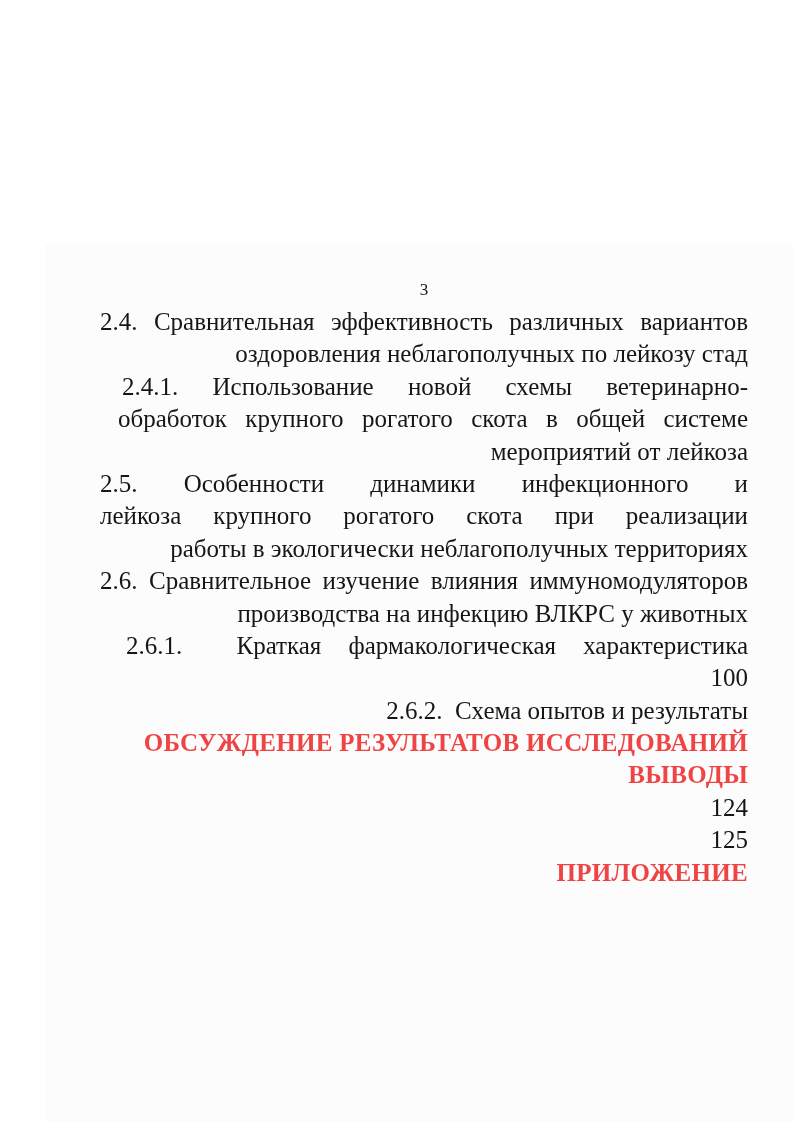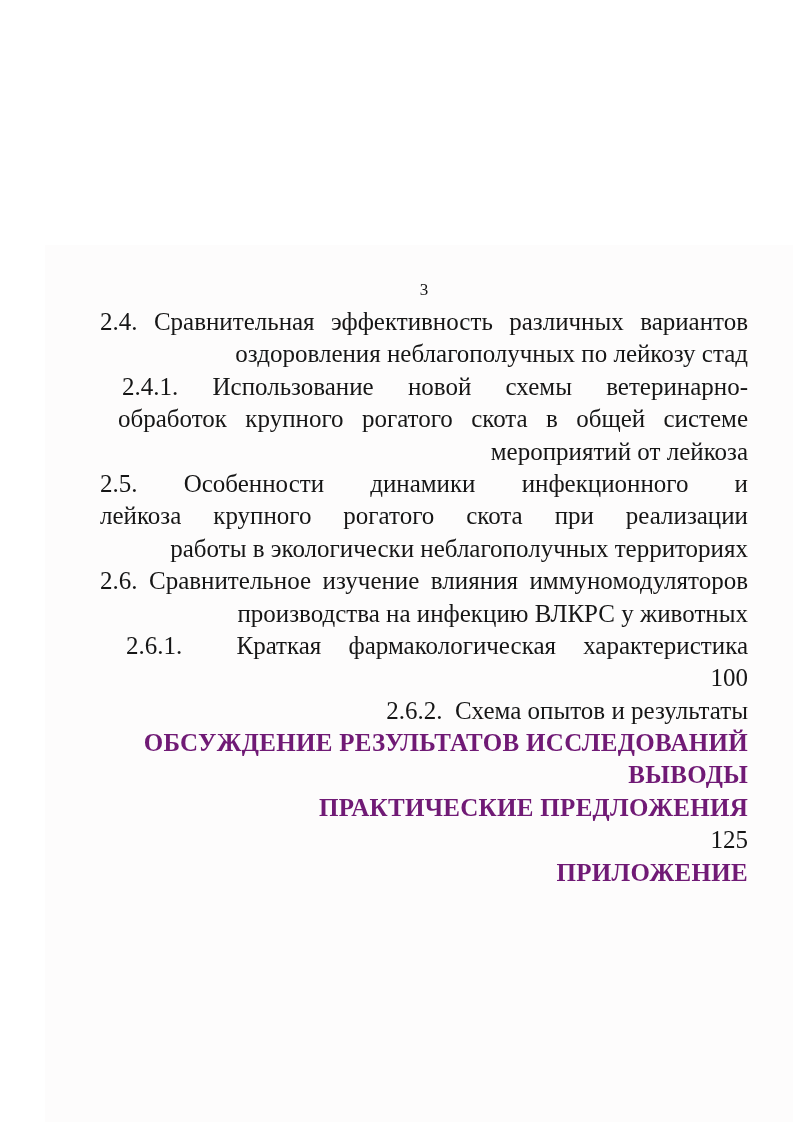--- a/index.html
+++ b/index.html
@@ -78,21 +78,21 @@
   }
   .ind-a { padding-left: 22px; }
   .ind-b { padding-left: 18px; }
   .row.ind-b { padding-left: 0; margin-left: 18px; }
   .ind-c { padding-left: 26px; }
   .row.ind-c { padding-left: 0; margin-left: 36px; }
   .row.dots-only { margin-left: 113px; }
   .b .t {
     font-weight: bold;
     letter-spacing: 0.3px;
-    color: #701a75;
+    color: #ef4444;
   }
 </style>
 </head>
 <body>
 
 <div class="scan-page">
   <div class="scan-shade"></div>
 
   <div class="pagenum">3</div>
 
@@ -153,21 +153,20 @@
       <span class="num">115</span>
     </div>
 
     <div class="line row b">
       <span class="t">ВЫВОДЫ</span>
       <span class="leader gap">................................................................................................................................................................................................................................................</span>
       <span class="num">188</span>
     </div>
 
     <div class="line row b">
-      <span class="t">ПРАКТИЧЕСКИЕ ПРЕДЛОЖЕНИЯ</span>
       <span class="leader gap">................................................................................................................................................................................................................................................</span>
       <span class="num">124</span>
     </div>
 
     <div class="line row b">
       <span class="leader">................................................................................................................................................................................................................................................</span>
       <span class="num">125</span>
     </div>
 
     <div class="line row b">

